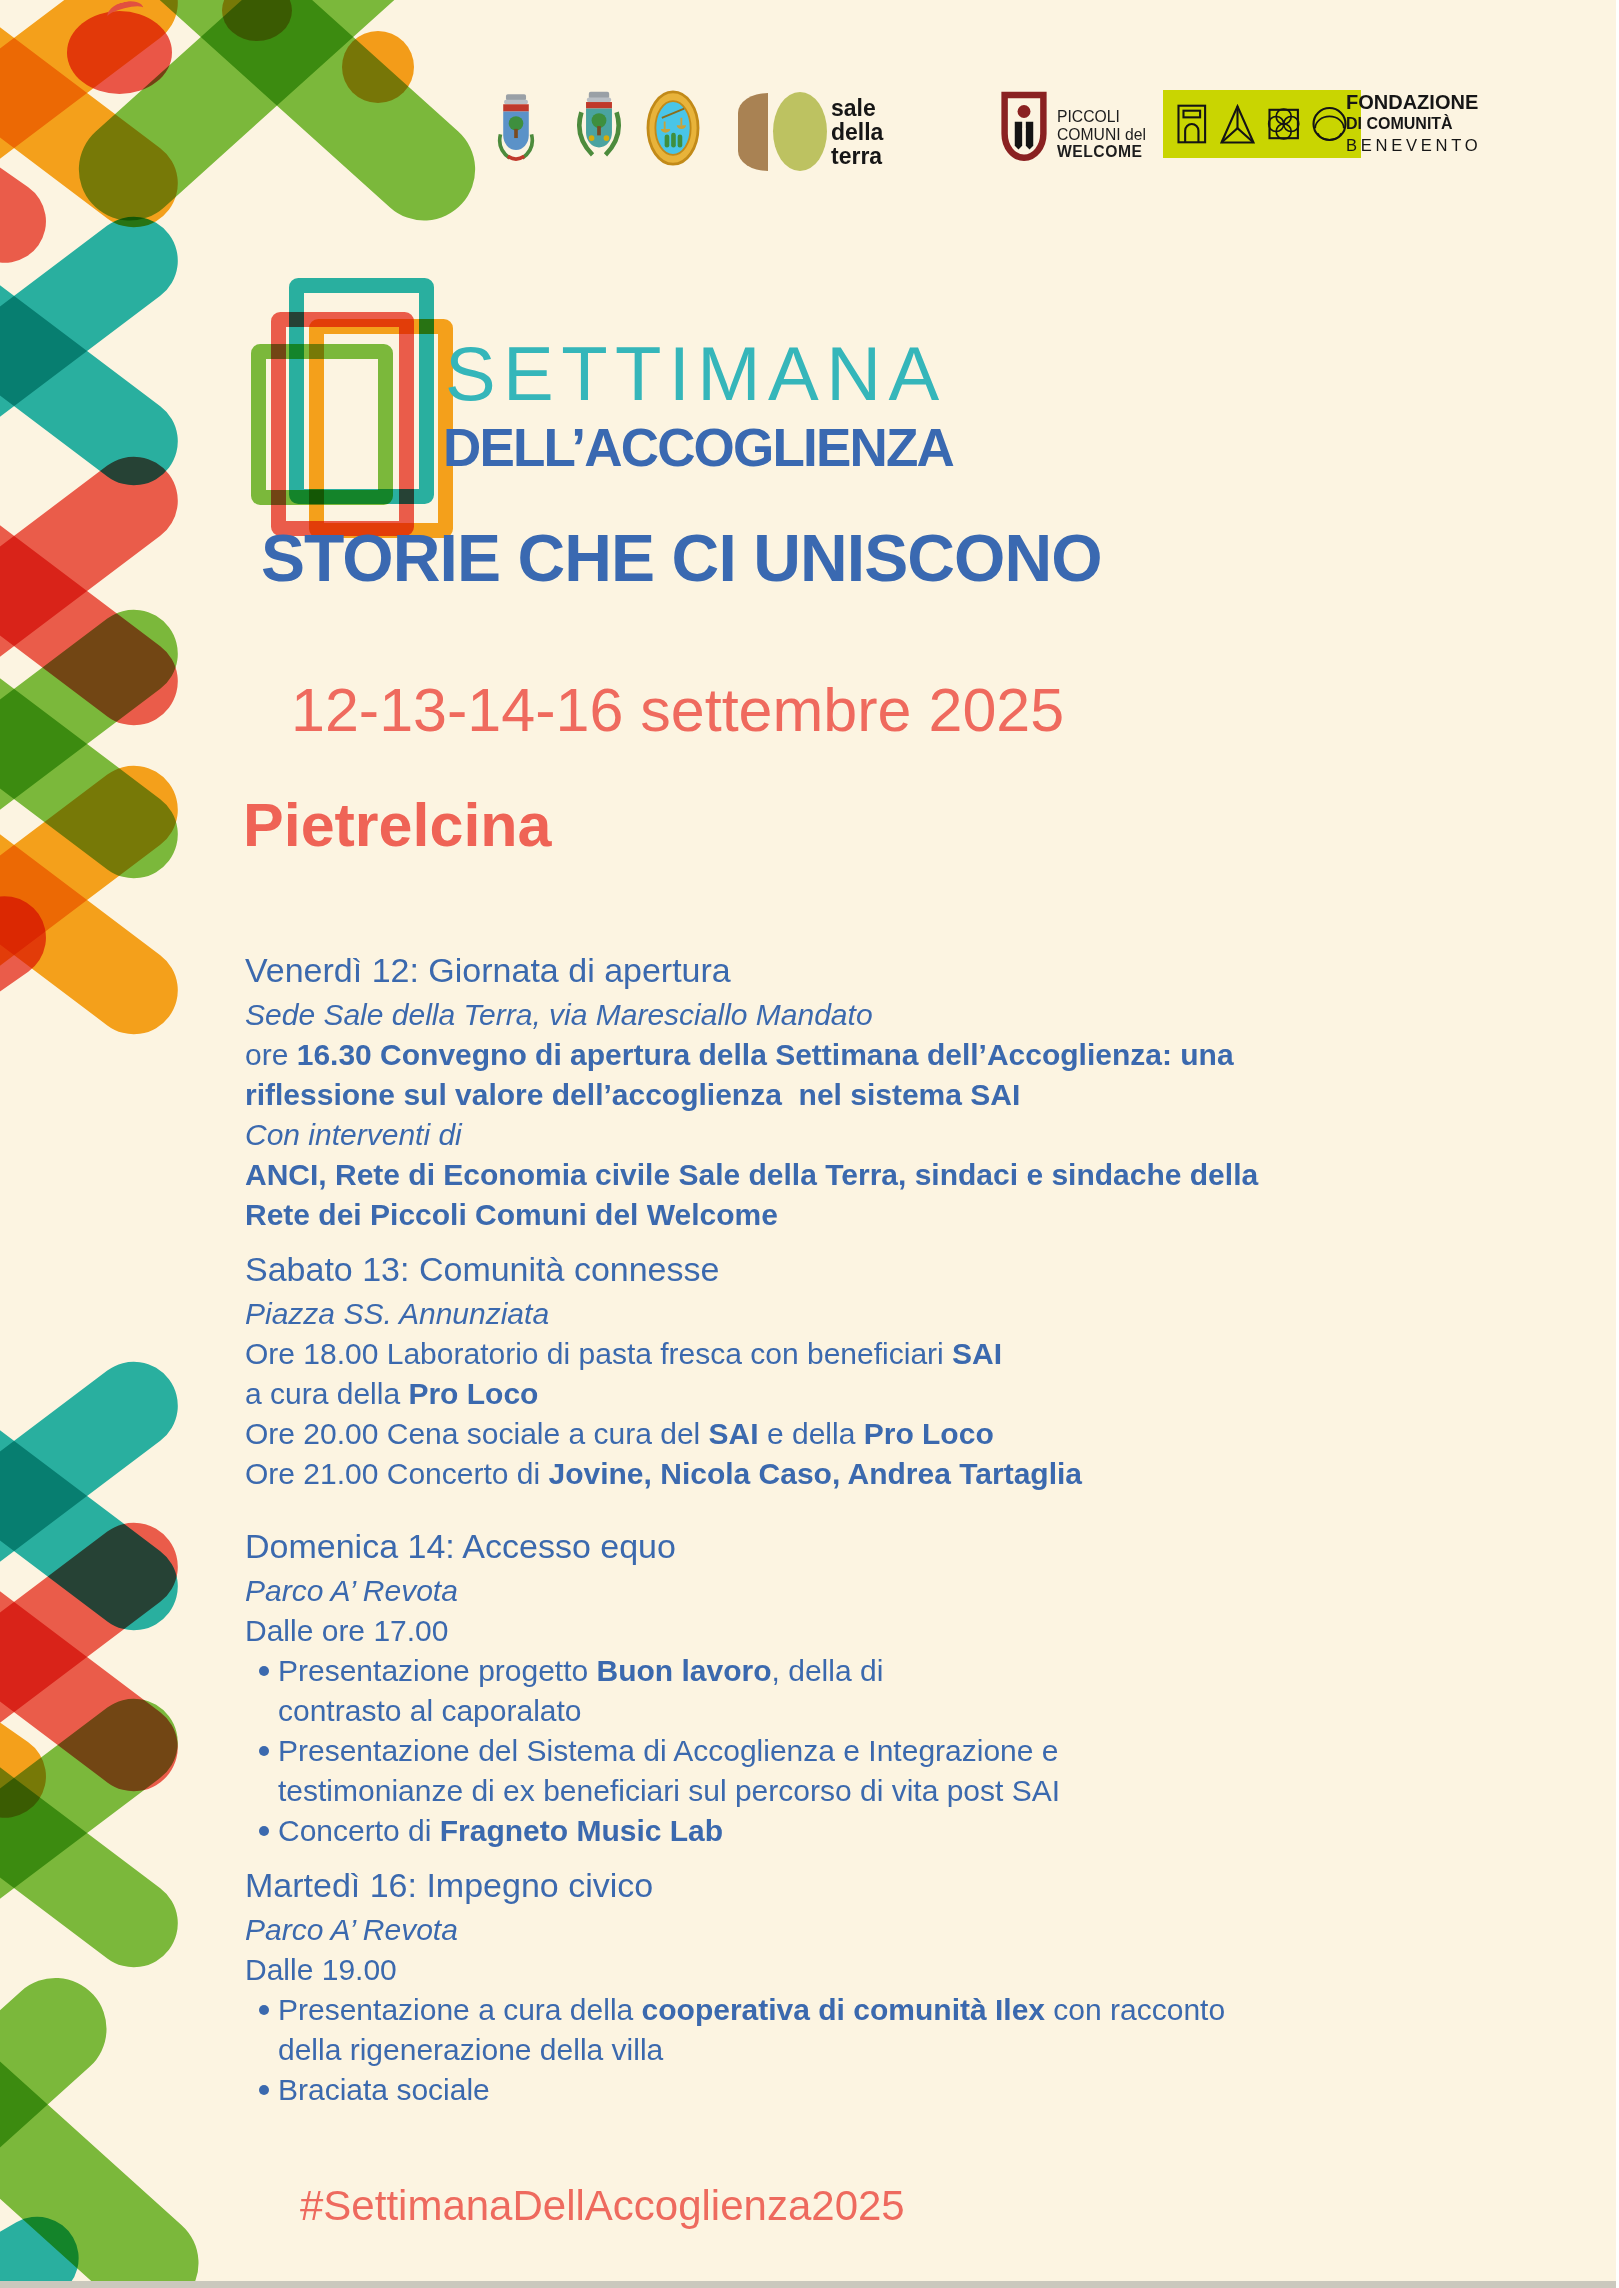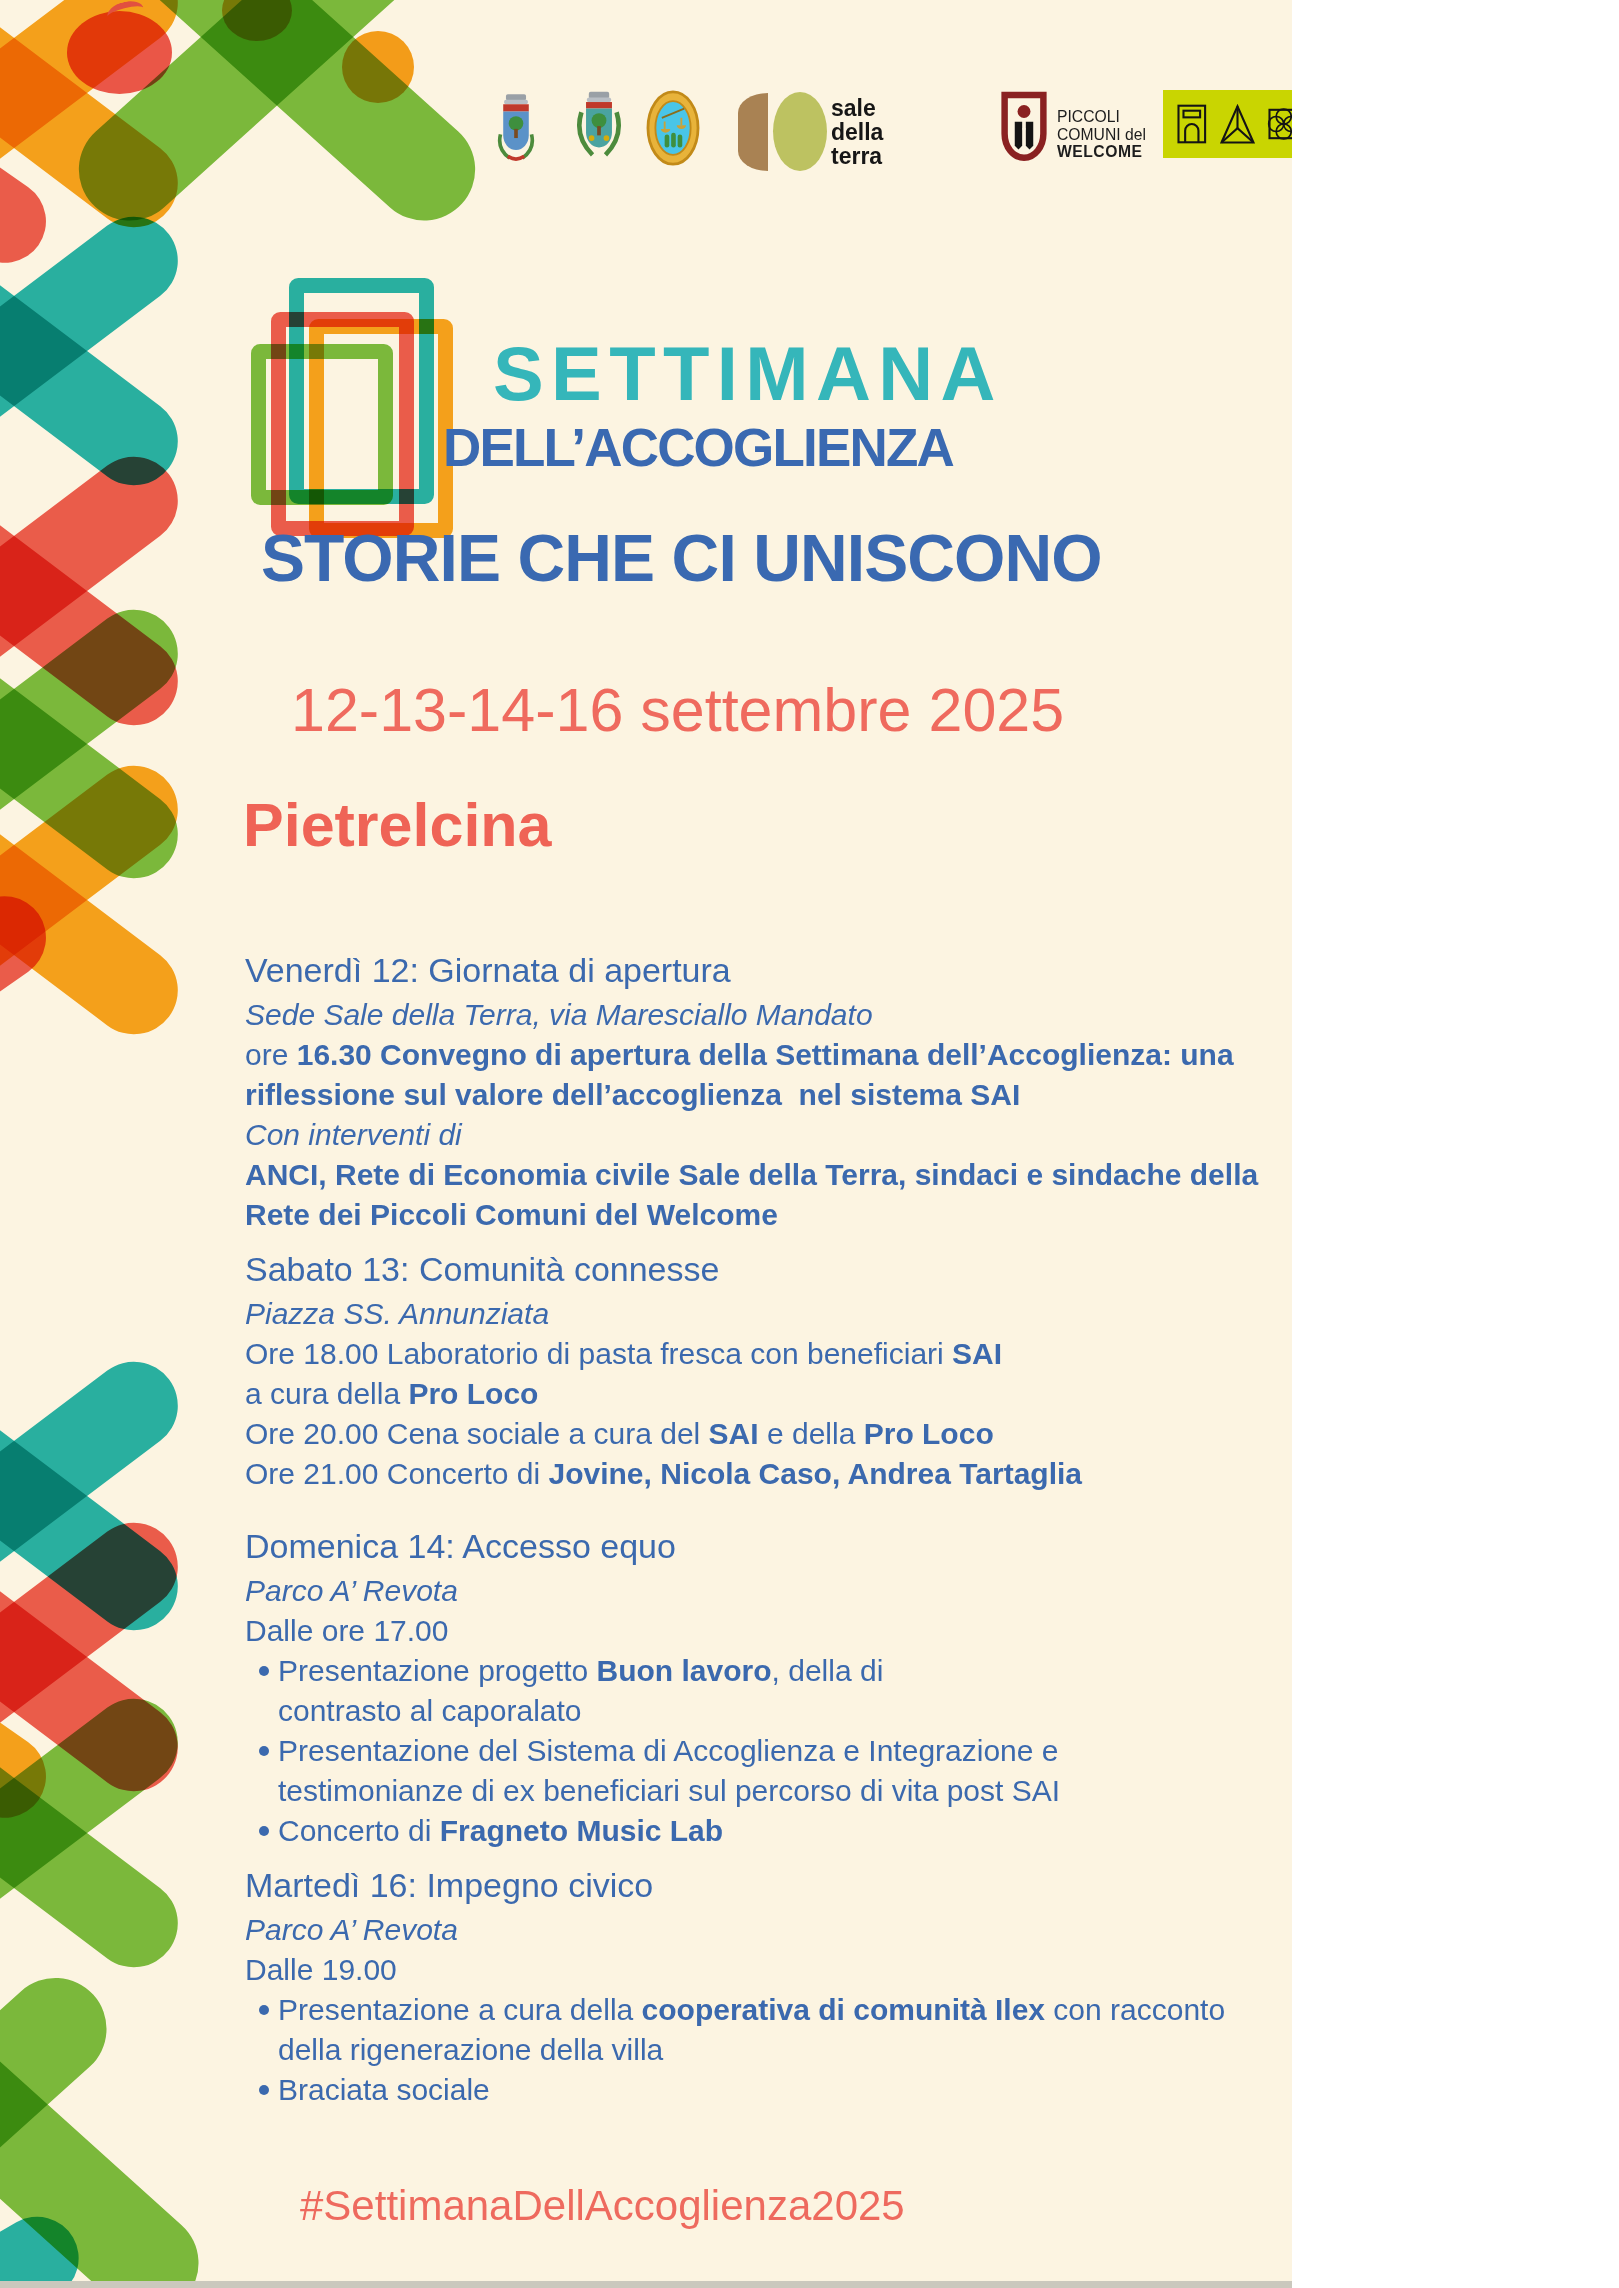--- a/index.html
+++ b/index.html
@@ -1,16 +1,16 @@
 <!DOCTYPE html>
 <html style="font-size:14.8px"><head>
 <meta charset="utf-8">
 <style>
   html,body{margin:0;padding:0;background:#ffffff;}
-  .page{position:relative;width:1292px;height:2289px;background:#FCF4E1;overflow:hidden;
+  .page{position:relative;width:1616px;height:2289px;background:#FCF4E1;overflow:hidden;
         font-family:"Liberation Sans",sans-serif;}
 
   
   .cap{position:absolute;border-radius:203px;mix-blend-mode:multiply;}
   .tomato{position:absolute;border-radius:50%;mix-blend-mode:multiply;}
   .stem{position:absolute;width:37px;height:14.8px;border:0;border-top:6.5px solid #E2503F;
         border-radius:50%;background:transparent;}
 
   
   .logos{position:absolute;left:0;top:0;width:100%;height:185px;}
@@ -20,22 +20,22 @@
   .pcw-text .bold{font-weight:700;letter-spacing:0.5px;}
   .fdc-box{position:absolute;background:#C9D501;display:flex;align-items:center;gap:11px;padding:0 13px;}
   .fdc-text{position:absolute;color:#161616;}
   .fdc-l1{font-size:20px;font-weight:800;line-height:22px;}
   .fdc-l2{font-size:16px;font-weight:800;line-height:22px;}
   .fdc-l3{font-size:16.6px;font-weight:400;line-height:22px;letter-spacing:3.7px;}
 
   
   .squares{position:absolute;left:251px;top:278px;width:185px;height:240px;}
   .sq{position:absolute;background:transparent;border-radius:9.2px;mix-blend-mode:multiply;}
-  .t-settimana{position:absolute;left:445px;top:330px;font-size:76px;font-weight:700;
-               letter-spacing:7.4px;color:#35B6BA;margin-left:48px;}
+  .t-settimana{position:absolute;left:445px;top:330px;font-size:76px;font-weight:400;
+               letter-spacing:7.4px;color:#35B6BA;}
   .t-accoglienza{position:absolute;left:443px;top:417px;font-size:53px;font-weight:800;
                letter-spacing:-1.8px;color:#3A69B1;}
   .t-storie{position:absolute;left:261px;top:520px;font-size:66px;font-weight:800;
                letter-spacing:-0.9px;color:#3A69B1;}
   .t-date{position:absolute;left:243px;top:675px;font-size:61px;font-weight:400;color:#EF6A5E;margin-left:48px;}
   .t-place{position:absolute;left:243px;top:790px;font-size:61px;font-weight:800;color:#EF6356;}
 
   
   .sched-sec{position:absolute;left:245px;width:1200px;}
   .sec-0{top:949px}.sec-1{top:1248px}.sec-2{top:1525px}.sec-3{top:1864px}

